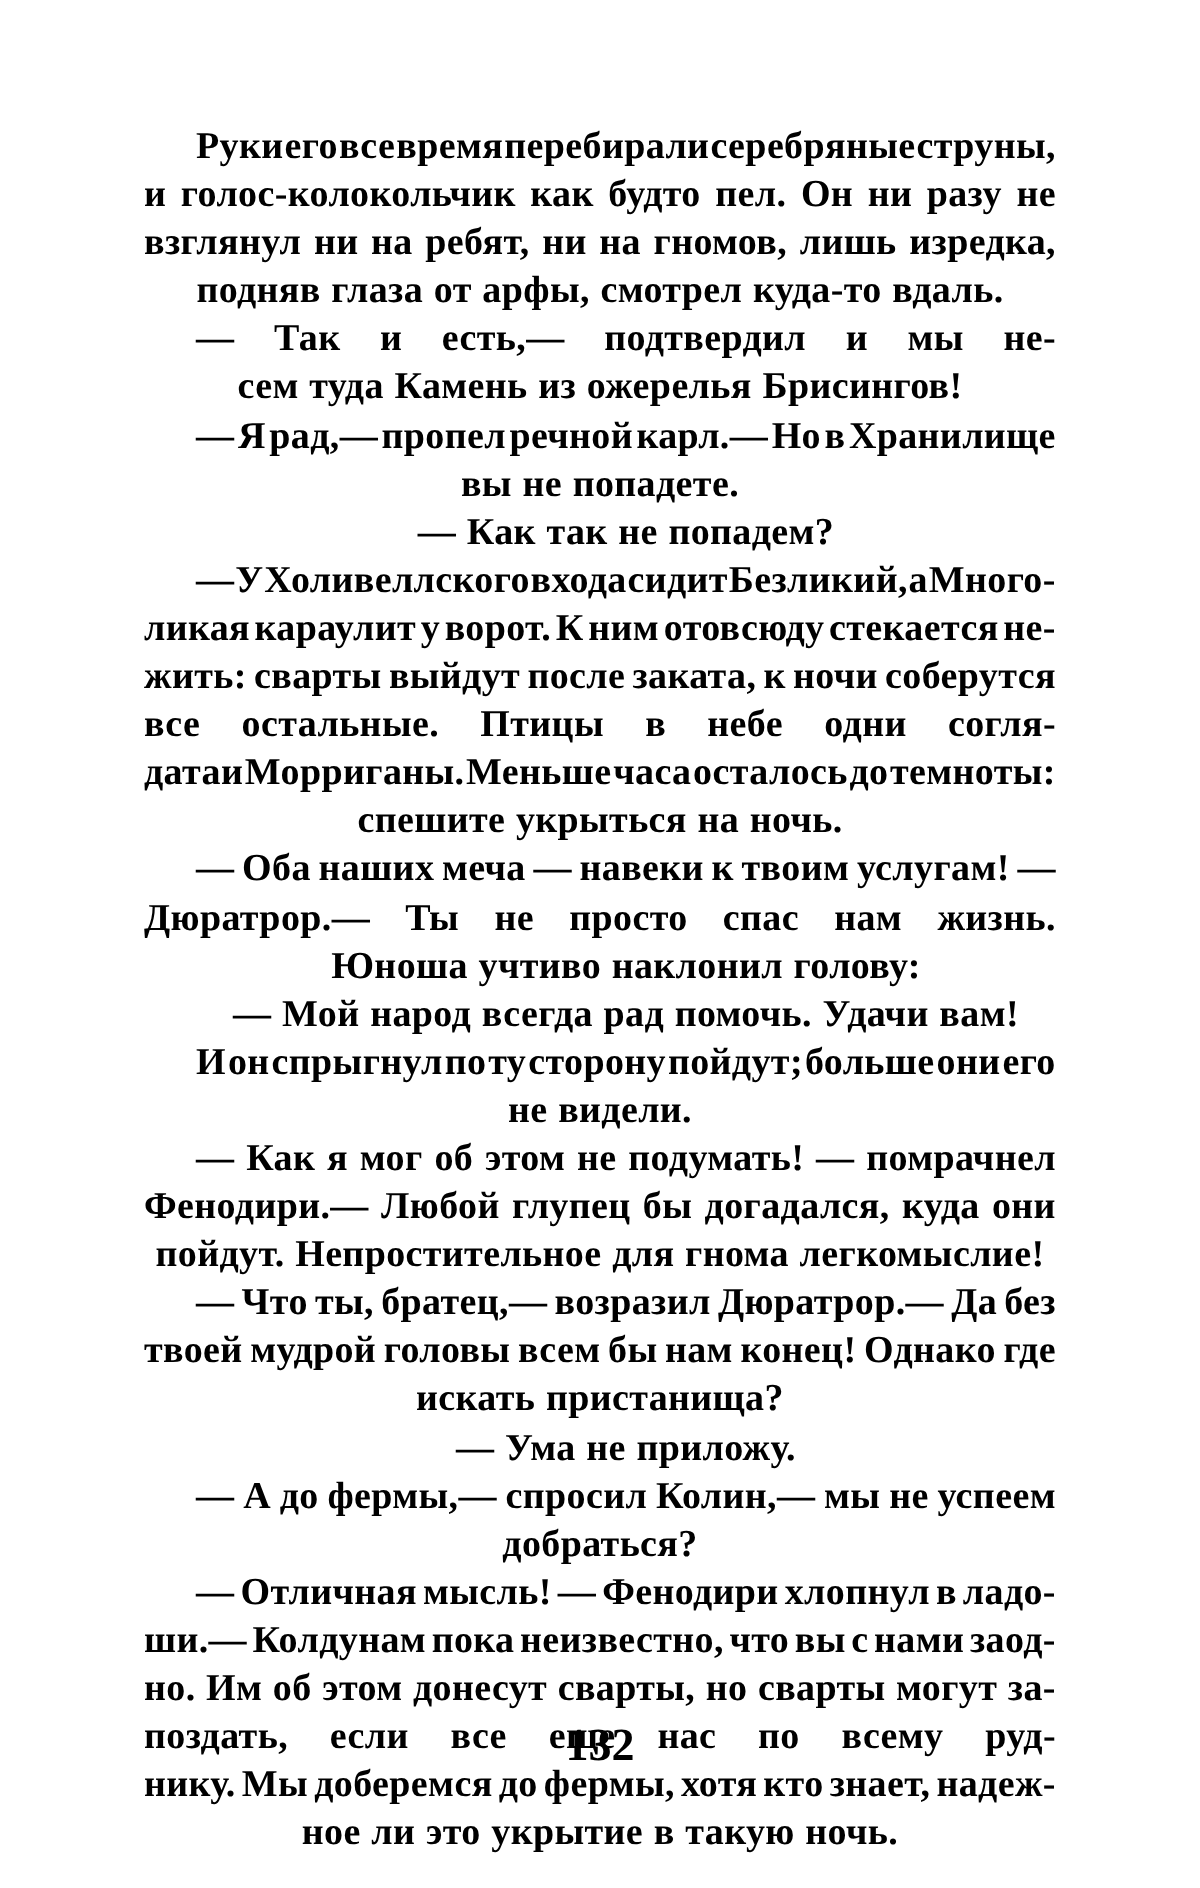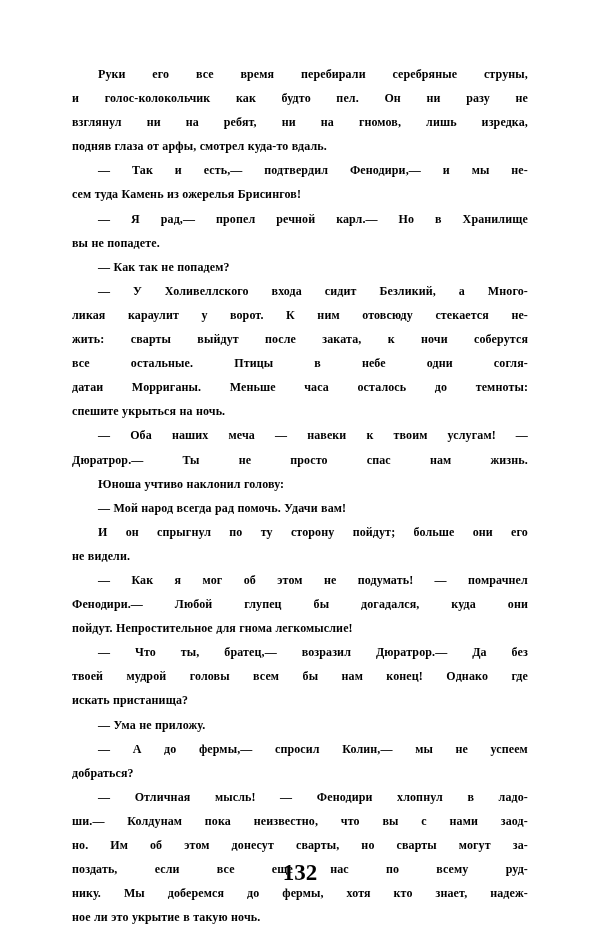--- a/index.html
+++ b/index.html
@@ -32,34 +32,34 @@
     left: 72px;
     top: 62px;
     width: 456px;
   }
 
   
   .line {
     display: flex;
     height: 24.1px;
     line-height: 24.1px;
-    font-size: 12px;
+    font-size: 19px;
     font-weight: 700;
     letter-spacing: 0.01em;
     white-space: pre;
     overflow: visible;
   }
 
   
   .line.just {
     justify-content: space-between;
   }
   
   .line.flush {
-    justify-content: flex-start;
+    justify-content: center;
   }
   .line.flush .w + .w {
     margin-left: 0.28em;
   }
 
   
   .line.indent {
     padding-left: 26px;
   }
 
@@ -81,21 +81,21 @@
 </head>
 <body style="background: rgb(255, 255, 255); color: rgb(0, 0, 0);">
 
 <div id="page" style="background: rgb(255, 255, 255);">
 
   <div id="text-block">
       <div class="line just indent"><span class="w">Руки</span><span class="w">его</span><span class="w">все</span><span class="w">время</span><span class="w">перебирали</span><span class="w">серебряные</span><span class="w">струны,</span></div>
       <div class="line just"><span class="w">и</span><span class="w">голос-колокольчик</span><span class="w">как</span><span class="w">будто</span><span class="w">пел.</span><span class="w">Он</span><span class="w">ни</span><span class="w">разу</span><span class="w">не</span></div>
       <div class="line just"><span class="w">взглянул</span><span class="w">ни</span><span class="w">на</span><span class="w">ребят,</span><span class="w">ни</span><span class="w">на</span><span class="w">гномов,</span><span class="w">лишь</span><span class="w">изредка,</span></div>
       <div class="line flush"><span class="w">подняв</span><span class="w">глаза</span><span class="w">от</span><span class="w">арфы,</span><span class="w">смотрел</span><span class="w">куда-то</span><span class="w">вдаль.</span></div>
-      <div class="line just indent"><span class="w">—</span><span class="w">Так</span><span class="w">и</span><span class="w">есть,—</span><span class="w">подтвердил</span><span class="w">Фенодири,—</span><span class="w">и</span><span class="w">мы</span><span class="w">не-</span></div>
+      <div class="line just indent"><span class="w">—</span><span class="w">Так</span><span class="w">и</span><span class="w">есть,—</span><span class="w">подтвердил</span><span class="w">и</span><span class="w">мы</span><span class="w">не-</span></div>
       <div class="line flush"><span class="w">сем</span><span class="w">туда</span><span class="w">Камень</span><span class="w">из</span><span class="w">ожерелья</span><span class="w">Брисингов!</span></div>
       <div class="line just indent"><span class="w">—</span><span class="w">Я</span><span class="w">рад,—</span><span class="w">пропел</span><span class="w">речной</span><span class="w">карл.—</span><span class="w">Но</span><span class="w">в</span><span class="w">Хранилище</span></div>
       <div class="line flush"><span class="w">вы</span><span class="w">не</span><span class="w">попадете.</span></div>
       <div class="line flush indent"><span class="w">—</span><span class="w">Как</span><span class="w">так</span><span class="w">не</span><span class="w">попадем?</span></div>
       <div class="line just indent"><span class="w">—</span><span class="w">У</span><span class="w">Холивеллского</span><span class="w">входа</span><span class="w">сидит</span><span class="w">Безликий,</span><span class="w">а</span><span class="w">Много-</span></div>
       <div class="line just"><span class="w">ликая</span><span class="w">караулит</span><span class="w">у</span><span class="w">ворот.</span><span class="w">К</span><span class="w">ним</span><span class="w">отовсюду</span><span class="w">стекается</span><span class="w">не-</span></div>
       <div class="line just"><span class="w">жить:</span><span class="w">сварты</span><span class="w">выйдут</span><span class="w">после</span><span class="w">заката,</span><span class="w">к</span><span class="w">ночи</span><span class="w">соберутся</span></div>
       <div class="line just"><span class="w">все</span><span class="w">остальные.</span><span class="w">Птицы</span><span class="w">в</span><span class="w">небе</span><span class="w">одни</span><span class="w">согля-</span></div>
       <div class="line just"><span class="w">датаи</span><span class="w">Морриганы.</span><span class="w">Меньше</span><span class="w">часа</span><span class="w">осталось</span><span class="w">до</span><span class="w">темноты:</span></div>
       <div class="line flush"><span class="w">спешите</span><span class="w">укрыться</span><span class="w">на</span><span class="w">ночь.</span></div>

